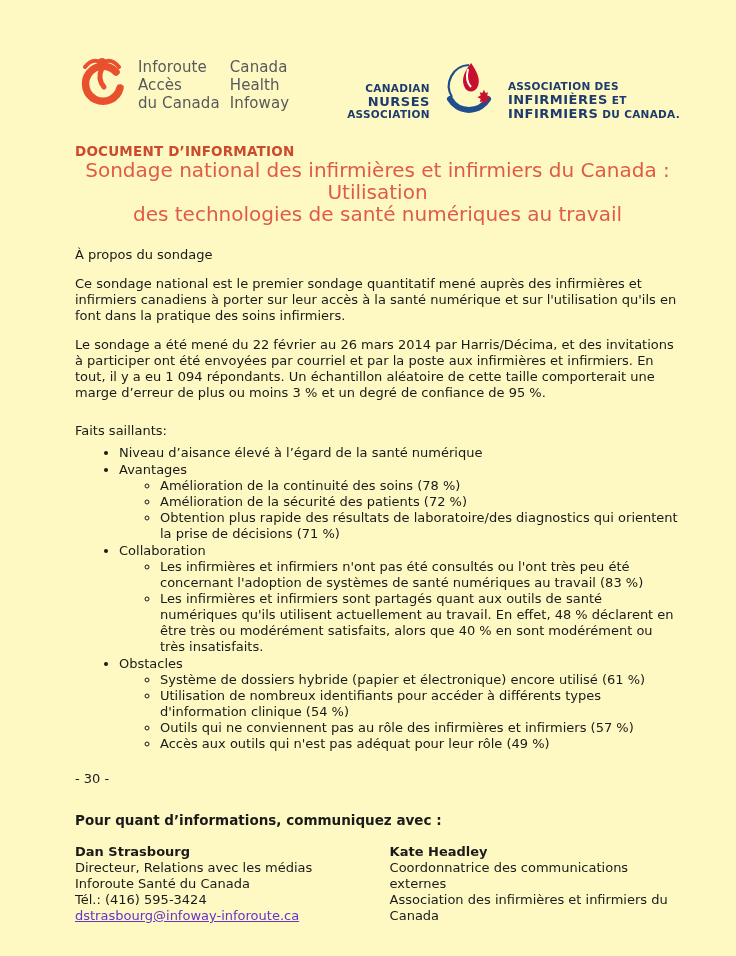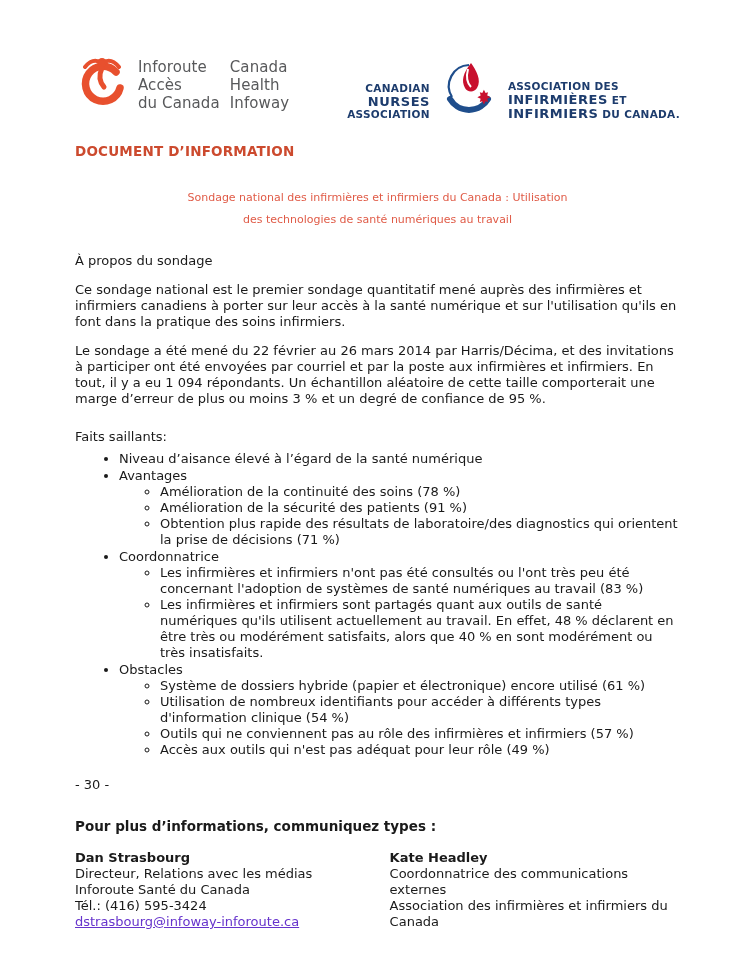--- a/index.html
+++ b/index.html
@@ -1,38 +1,38 @@
 <!DOCTYPE html>
 <html lang="fr"><head>
 <meta charset="utf-8">
 <style>
   * { margin:0; padding:0; box-sizing:border-box; }
   html,body { background:#e9e9e9; }
   body { font-family:"DejaVu Sans","Liberation Sans",sans-serif; }
   .page {
     position:relative; width:736px; height:956px; margin:0 auto;
-    background:#ffffff; color:#1a1a1a; font-size:13px; line-height:16px;
+    background:#fef9c3; color:#1a1a1a; font-size:13px; line-height:16px;
     overflow:hidden;
   }
   .content { padding:55px 56px 0 75px; }
 
   
   .logos { display:flex; justify-content:space-between; align-items:flex-start; height:72px; }
   .infoway { display:flex; align-items:center; gap:9px; }
   .infoway-text { display:flex; gap:10px; color:#58595b; font-size:15px; line-height:18px; letter-spacing:.1px; }
   .infoway-col div { white-space:nowrap; }
   .cna { display:flex; align-items:flex-end; gap:8px; margin-top:2px; }
   .cna-en { text-align:right; color:#1d3c6d; font-weight:bold; font-size:10.5px; line-height:13px; letter-spacing:.3px; }
   .cna-en .big { font-size:13px; letter-spacing:.5px; }
   .cna-fr { text-align:left; color:#1d3c6d; font-weight:bold; font-size:10.5px; line-height:13px; letter-spacing:.3px; }
   .cna-fr .big { font-size:13px; letter-spacing:.5px; }
 
   
   .kicker { margin-top:16px; font-weight:bold; font-size:13.5px; color:#cc4a2e; letter-spacing:.2px; }
-  .doc-title { margin-top:28px; text-align:center; color:#e05b47; font-size:11px; line-height:22px; }
+  .doc-title { text-align:center; color:#e05b47; font-size:20px; line-height:22px; }
   .section-heading { margin-top:22px; font-weight:normal; }
   .para { margin-top:13px; }
   ul.l1 { margin-top:6px; padding-left:44px; }
   ul.l1 > li { margin-top:1px; }
   ul.l2 { list-style:circle; padding-left:41px; }
   .end-mark { margin-top:19px; text-align:left; }
   .contact-heading { margin-top:25px; font-weight:bold; font-size:13.5px; }
 
   .contacts { display:flex; margin-top:16px; }
   .contact { width:325px; }
@@ -107,45 +107,45 @@
 
     <div class="section-heading">Faits saillants:</div>
     <ul class="l1">
       <li>
         <span>Niveau d’aisance élevé à l’égard de la santé numérique</span>
       </li>
       <li>
         <span>Avantages</span>
         <ul class="l2">
           <li>Amélioration de la continuité des soins (78 %)</li>
-          <li>Amélioration de la sécurité des patients (91 %)</li>
+          <li>Amélioration de la sécurité des patients (72 %)</li>
           <li>Obtention plus rapide des résultats de laboratoire/des diagnostics qui orientent la prise de décisions (71 %)</li>
         </ul>
       </li>
       <li>
-        <span>Coordonnatrice</span>
+        <span>Collaboration</span>
         <ul class="l2">
           <li>Les infirmières et infirmiers n'ont pas été consultés ou l'ont très peu été concernant l'adoption de systèmes de santé numériques au travail (83 %)</li>
           <li>Les infirmières et infirmiers sont partagés quant aux outils de santé numériques qu'ils utilisent actuellement au travail. En effet, 48 % déclarent en être très ou modérément satisfaits, alors que 40 % en sont modérément ou très insatisfaits.</li>
         </ul>
       </li>
       <li>
         <span>Obstacles</span>
         <ul class="l2">
           <li>Système de dossiers hybride (papier et électronique) encore utilisé (61 %)</li>
           <li>Utilisation de nombreux identifiants pour accéder à différents types d'information clinique (54 %)</li>
           <li>Outils qui ne conviennent pas au rôle des infirmières et infirmiers (57 %)</li>
           <li>Accès aux outils qui n'est pas adéquat pour leur rôle (49 %)</li>
         </ul>
       </li>
     </ul>
 
     <div class="end-mark">- 30 -</div>
 
-    <div class="contact-heading">Pour plus d’informations, communiquez types :</div>
+    <div class="contact-heading">Pour quant d’informations, communiquez avec :</div>
     <div class="contacts">
       <div class="contact">
         <div class="contact-name">Dan Strasbourg</div>
         <div>Directeur, Relations avec les médias</div>
         <div>Inforoute Santé du Canada</div>
         <div>Tél.: (416) 595-3424</div>
         <a class="email">dstrasbourg@infoway-inforoute.ca</a>
       </div>
       <div class="contact">
         <div class="contact-name">Kate Headley</div>

